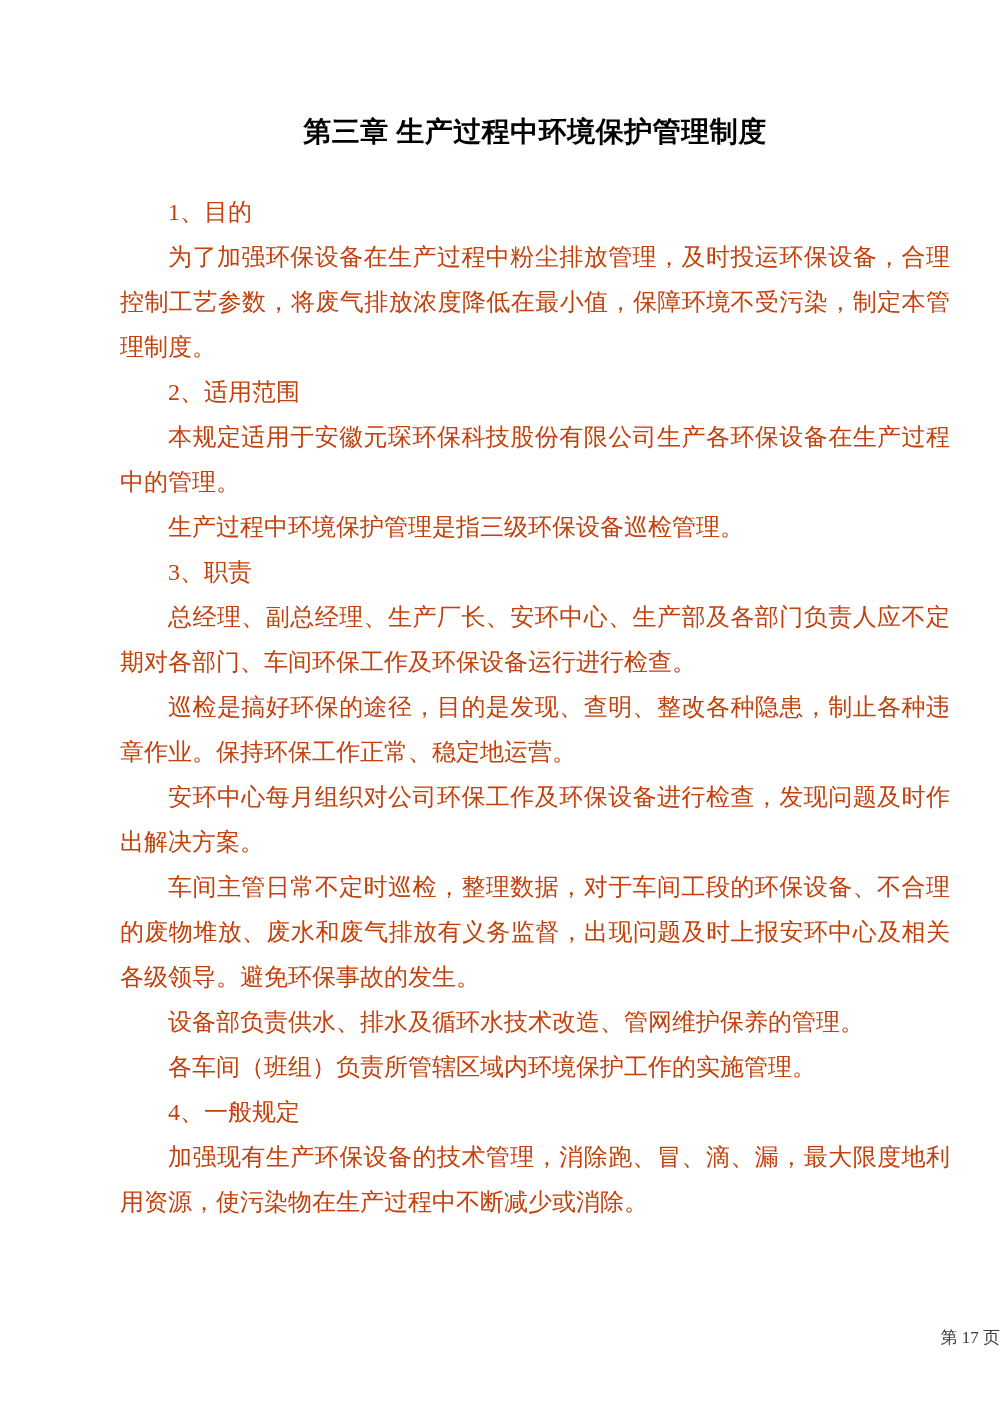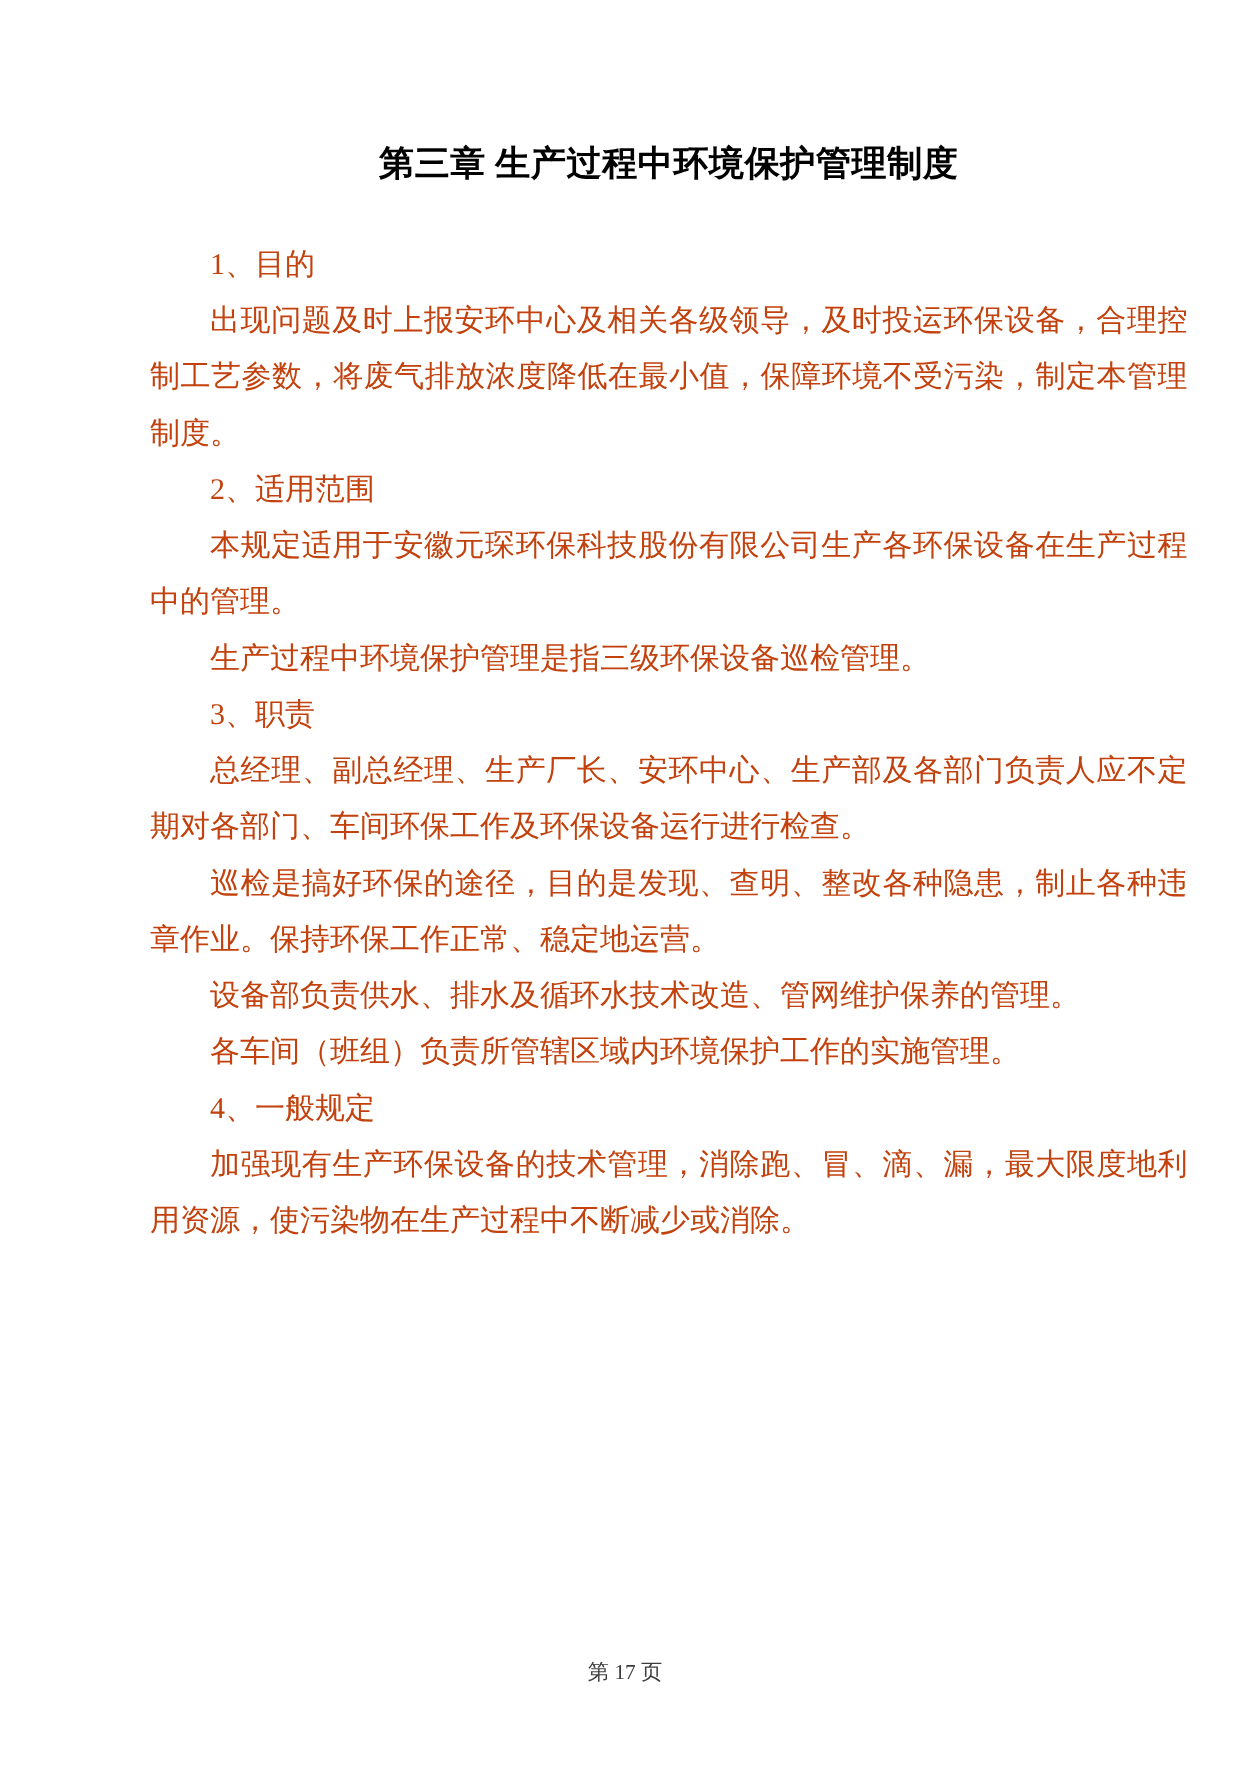--- a/index.html
+++ b/index.html
@@ -34,42 +34,44 @@
     line-height: 45px;
     text-indent: 2em;
     text-align: justify;
     color: #c2410c;
   }
   .page-footer {
     position: absolute;
     left: 0;
     right: 0;
     top: 1326px;
-    text-align: center;
+    text-align: right;
     font-size: 17px;
     line-height: 24px;
     color: #3c3c3c;
   }
 </style>
 </head>
 <body>
 
 <div class="page">
 
   <h1 class="doc-title">第三章 生产过程中环境保护管理制度</h1>
 
   <div class="doc-body">
     <p class="para">1、目的</p>
-    <p class="para">出现问题及时上报安环中心及相关各级领导，及时投运环保设备，合理控制工艺参数，将废气排放浓度降低在最小值，保障环境不受污染，制定本管理制度。</p>
+    <p class="para">为了加强环保设备在生产过程中粉尘排放管理，及时投运环保设备，合理控制工艺参数，将废气排放浓度降低在最小值，保障环境不受污染，制定本管理制度。</p>
     <p class="para">2、适用范围</p>
     <p class="para">本规定适用于安徽元琛环保科技股份有限公司生产各环保设备在生产过程中的管理。</p>
     <p class="para">生产过程中环境保护管理是指三级环保设备巡检管理。</p>
     <p class="para">3、职责</p>
     <p class="para">总经理、副总经理、生产厂长、安环中心、生产部及各部门负责人应不定期对各部门、车间环保工作及环保设备运行进行检查。</p>
     <p class="para">巡检是搞好环保的途径，目的是发现、查明、整改各种隐患，制止各种违章作业。保持环保工作正常、稳定地运营。</p>
+    <p class="para">安环中心每月组织对公司环保工作及环保设备进行检查，发现问题及时作出解决方案。</p>
+    <p class="para">车间主管日常不定时巡检，整理数据，对于车间工段的环保设备、不合理的废物堆放、废水和废气排放有义务监督，出现问题及时上报安环中心及相关各级领导。避免环保事故的发生。</p>
     <p class="para">设备部负责供水、排水及循环水技术改造、管网维护保养的管理。</p>
     <p class="para">各车间（班组）负责所管辖区域内环境保护工作的实施管理。</p>
     <p class="para">4、一般规定</p>
     <p class="para">加强现有生产环保设备的技术管理，消除跑、冒、滴、漏，最大限度地利用资源，使污染物在生产过程中不断减少或消除。</p>
   </div>
 
   <div class="page-footer">
     <span>第 17 页</span>
   </div>
 

